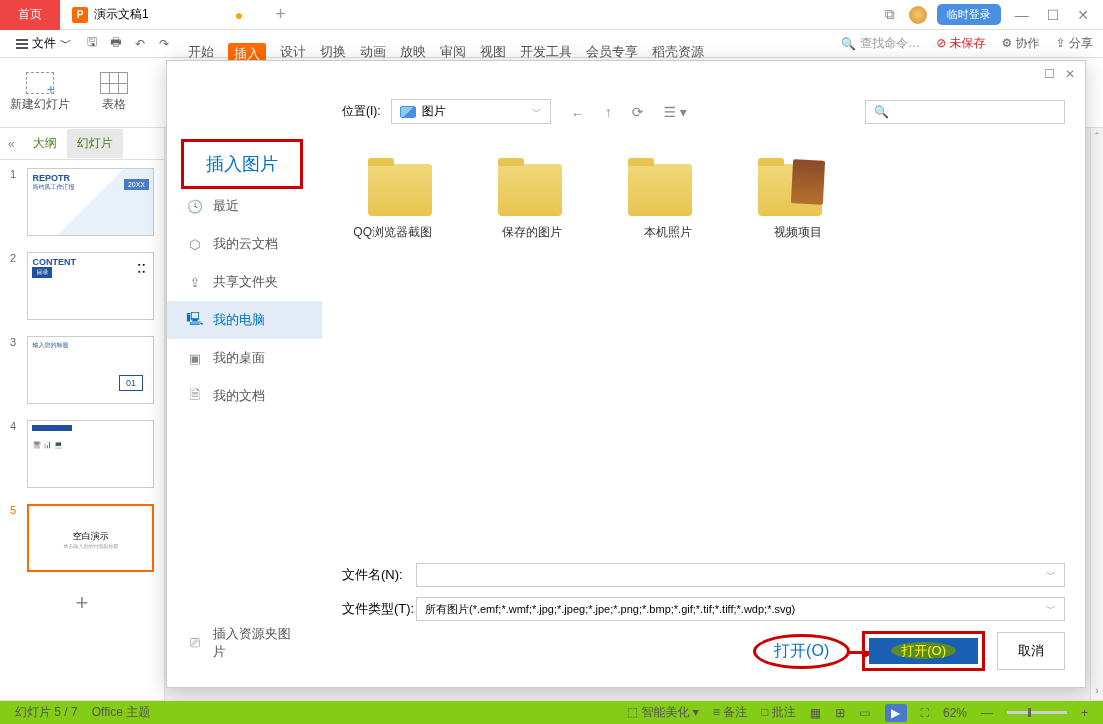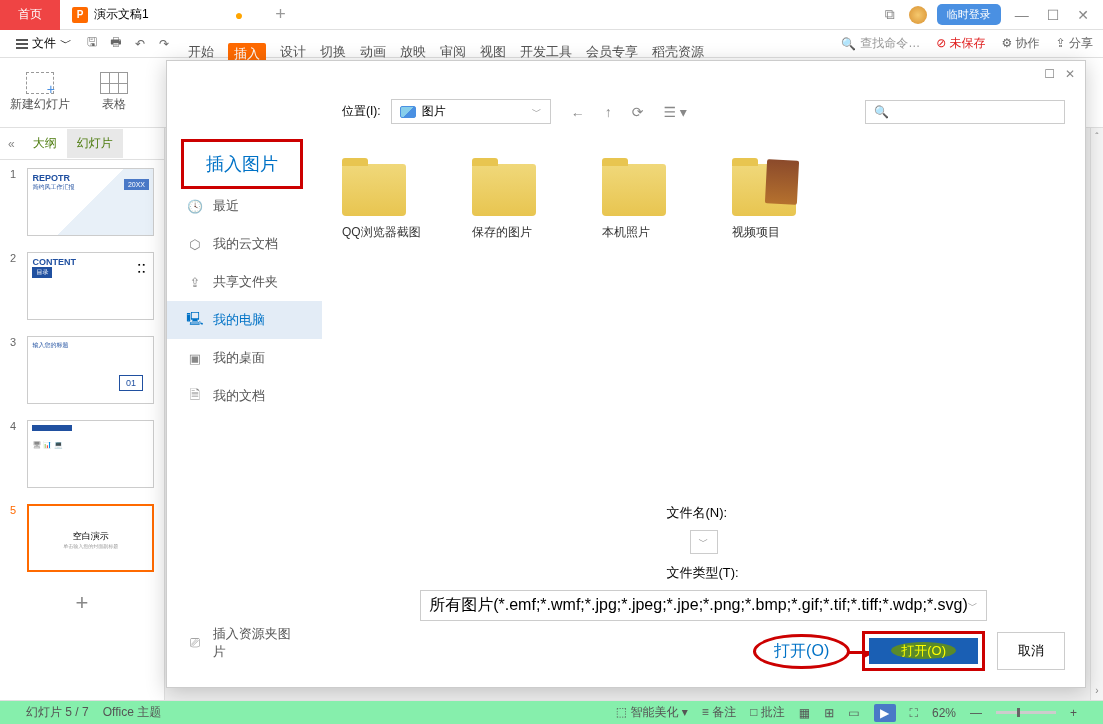--- a/index.html
+++ b/index.html
@@ -45,21 +45,21 @@
 .slide-item { display: flex; gap: 6px; padding: 8px 10px; }
 .slide-num { width: 12px; color: #666; font-size: 11px; }
 .slide-thumb { width: 132px; height: 68px; background: #fff; border: 1px solid #ccc; position: relative; font-size: 7px; padding: 4px; overflow: hidden; }
 .slide-thumb.selected { border: 2px solid #ff6a00; }
 .thumb1 { background: linear-gradient(135deg,#fff 50%, #e8f0f8 50%); }
 .thumb-title { color: #2050a0; font-weight: bold; font-size: 9px; }
 .thumb-sub { color: #2050a0; font-size: 6px; }
 .add-slide { text-align: center; font-size: 22px; color: #888; padding: 10px; }
 
 
-.statusbar { position: absolute; bottom: 0; left: 0; right: 0; height: 24px; background: #86efac; border-top: 1px solid #e0e0e0; display: flex; align-items: center; padding: 0 26px; gap: 14px; font-size: 12px; color: #555; }
+.statusbar { position: absolute; bottom: 0; left: 0; right: 0; height: 24px; background: #84cc16; border-top: 1px solid #e0e0e0; display: flex; align-items: center; padding: 0 15px; gap: 14px; font-size: 12px; color: #555; }
 .statusbar .spacer { flex: 1; }
 .play-btn { width: 22px; height: 18px; background: #4a79c7; display: flex; align-items: center; justify-content: center; color: #fff; border-radius: 2px; }
 
 
 .dialog { position: absolute; left: 166px; top: 60px; width: 920px; height: 628px; background: #fff; border: 1px solid #ccc; box-shadow: 0 4px 20px rgba(0,0,0,0.2); }
 .dialog-titlearea { display: flex; justify-content: flex-end; padding: 6px 10px; gap: 10px; }
 .dialog-title-box { position: absolute; left: 14px; top: 78px; border: 3px solid #c00; padding: 10px 22px; }
 .dialog-title { color: #0072c6; font-size: 18px; }
 .dialog-body { display: flex; height: calc(100% - 30px); }
 .dialog-sidebar { width: 155px; padding-top: 100px; }
@@ -69,28 +69,28 @@
 .side-item.resource { margin-top: 200px; }
 
 .dialog-main { flex: 1; padding: 12px 20px; display: flex; flex-direction: column; }
 .location-row { display: flex; align-items: center; gap: 10px; margin-bottom: 20px; }
 .location-select { border: 1px solid #ccc; padding: 3px 8px; display: flex; align-items: center; gap: 6px; width: 160px; justify-content: space-between; }
 .pic-icon { width: 16px; height: 12px; background: linear-gradient(135deg,#87ceeb 50%,#4a90e2 50%); border: 1px solid #4a90e2; border-radius: 2px; }
 .nav-icons { display: flex; gap: 20px; color: #888; font-size: 14px; margin-left: 10px; }
 .search-box { margin-left: auto; border: 1px solid #ccc; padding: 4px 8px; width: 200px; color: #bbb; display: flex; align-items: center; }
 
 .folder-grid { display: flex; gap: 40px; margin-top: 20px; }
-.folder-item { display: flex; flex-direction: column; align-items: flex-start; gap: 8px; width: 90px; }
+.folder-item { display: flex; flex-direction: column; align-items: flex-end; gap: 8px; width: 90px; }
 .folder-icon { width: 64px; height: 52px; background: linear-gradient(#f0d87a,#e8c550); border-radius: 3px 3px 4px 4px; position: relative; }
 .folder-icon:before { content: ""; position: absolute; top: -6px; left: 0; width: 26px; height: 8px; background: #e8c550; border-radius: 3px 3px 0 0; }
 .folder-icon.video:after { content: ""; position: absolute; right: -2px; top: -4px; width: 32px; height: 44px; background: linear-gradient(#8b4a2b,#b5712e); border-radius: 2px; transform: rotate(3deg); }
 .folder-label { font-size: 12px; color: #333; text-align: center; }
 
 .dialog-bottom { margin-top: auto; }
-.field-row { display: flex; align-items: center; gap: 8px; margin-bottom: 10px; flex-direction: column; }
+.field-row { display: flex; align-items: center; margin-bottom: 10px; }
 .field-label { width: 74px; font-size: 13px; }
 .field-input { flex: 1; border: 1px solid #ccc; padding: 4px 8px; background: #fff; height: 24px; display: flex; align-items: center; justify-content: space-between; }
 .dropdown-arrow { color: #888; font-size: 10px; }
 
 .action-row { display: flex; justify-content: flex-end; align-items: center; gap: 12px; margin-top: 10px; }
 .callout-oval { border: 3px solid #c00; border-radius: 50%; padding: 4px 18px; color: #0072c6; font-size: 16px; position: relative; }
 .callout-oval:after { content: ""; position: absolute; right: -22px; top: 50%; width: 22px; height: 3px; background: #c00; }
 .callout-oval:before { content: ""; position: absolute; right: -30px; top: 44%; border: 5px solid transparent; border-left: 10px solid #c00; }
 .open-btn-box { border: 3px solid #c00; padding: 4px; }
 .open-btn { background: #1a5fb4; padding: 4px 22px; position: relative; }
@@ -297,21 +297,21 @@
         <div class="field-row">
           <span class="field-label">文件名(N):</span>
           <div class="field-input">
               <span></span>
               <span class="dropdown-arrow">﹀</span>
             </div>
         </div>
         <div class="field-row">
           <span class="field-label">文件类型(T):</span>
           <div class="field-input">
-              <span style="font-size:16px;">所有图片(*.emf;*.wmf;*.jpg;*.jpeg;*.jpe;*.png;*.bmp;*.gif;*.tif;*.tiff;*.wdp;*.svg)</span>
+              <span style="font-size:11px;">所有图片(*.emf;*.wmf;*.jpg;*.jpeg;*.jpe;*.png;*.bmp;*.gif;*.tif;*.tiff;*.wdp;*.svg)</span>
               <span class="dropdown-arrow">﹀</span>
             </div>
         </div>
         <div class="action-row">
           <div class="callout-oval">打开(O)</div>
           <div class="open-btn-box">
             <div class="open-btn"><span class="open-btn-oval">打开(O)</span></div>
           </div>
           <div class="cancel-btn">取消</div>
         </div>

